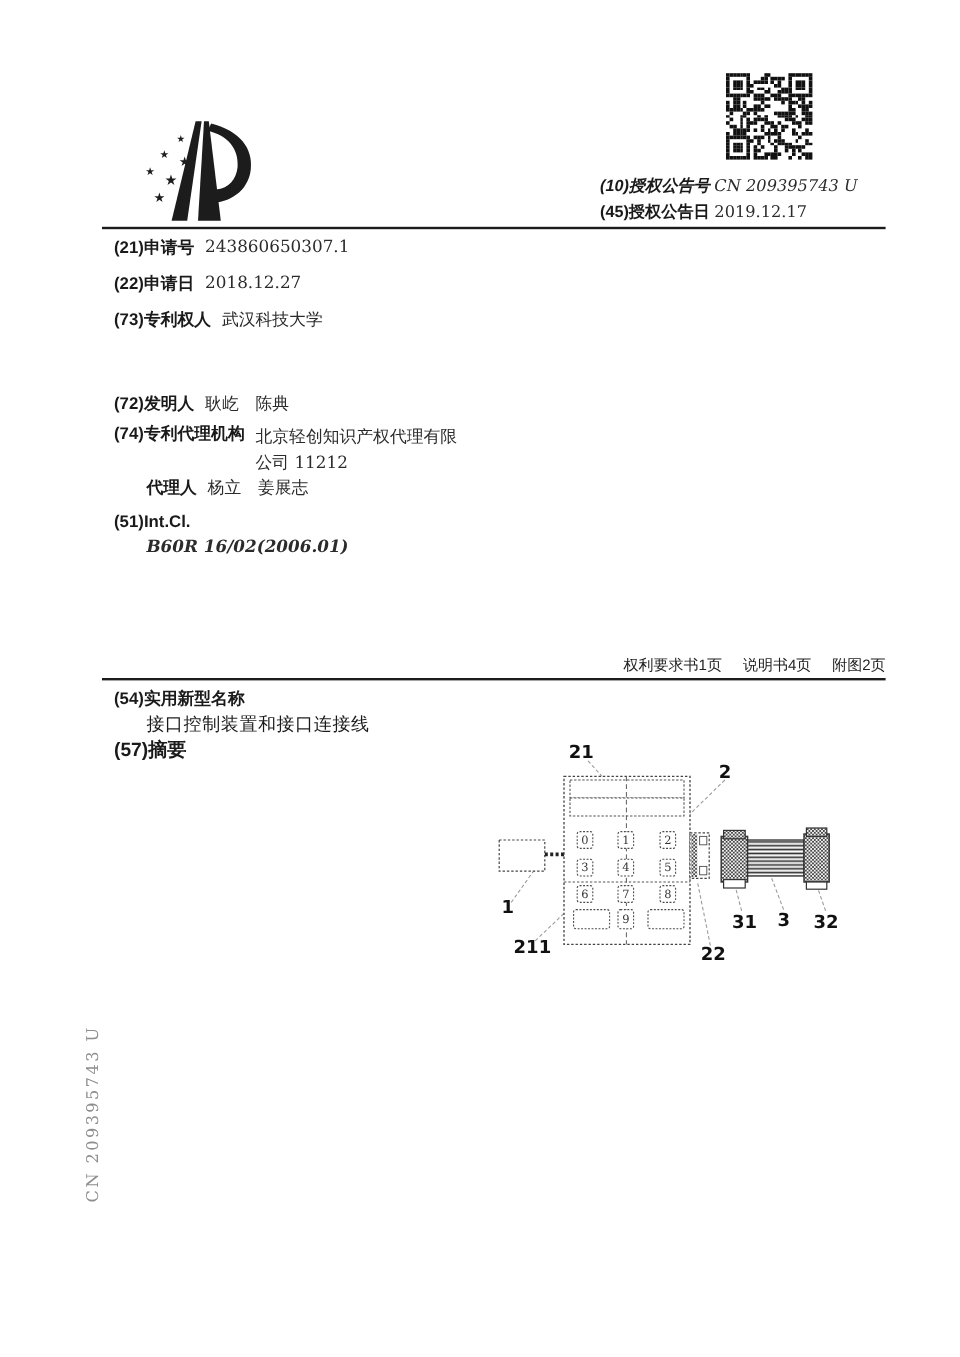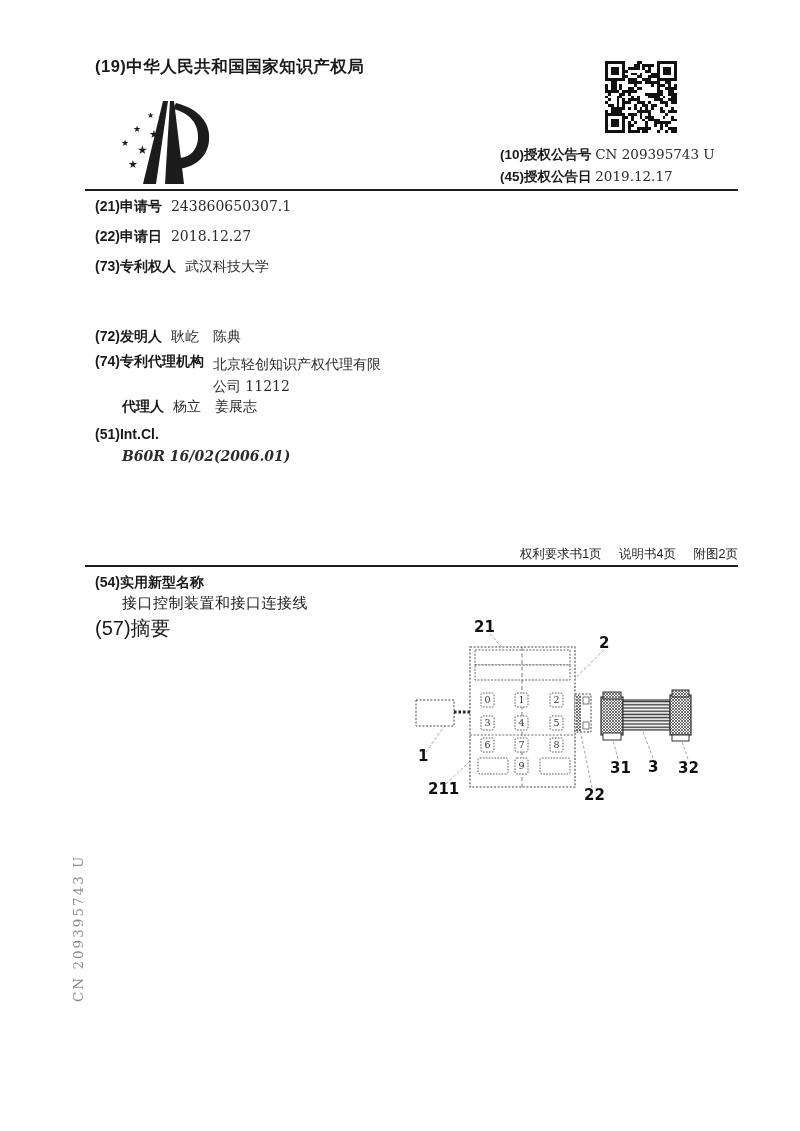--- a/index.html
+++ b/index.html
@@ -6,21 +6,21 @@
   .page{position:relative;width:800px;height:1131px;background:#fff;color:#1a1a1a;
         font-family:"Liberation Sans",sans-serif;overflow:hidden;}
 
   
   .office-line{position:absolute;left:95px;top:56px;font-size:16.5px;font-weight:700;letter-spacing:.5px;}
   .logo{position:absolute;left:116px;top:96px;width:116px;height:94px;}
   .doc-type{position:absolute;left:292px;top:106px;font-size:24px;font-weight:700;letter-spacing:2px;}
   .qr{position:absolute;left:605px;top:61px;width:72px;height:72px;}
   .qr i{position:absolute;display:block;background:#111;}
   .pub-line{position:absolute;left:500px;font-size:13.5px;white-space:nowrap;}
-  .pub-no{top:146px;} .pub-date{top:168px;}
+  .pub-no{top:146px;font-style:italic;} .pub-date{top:168px;}
   .lbl{font-weight:700;font-family:"Liberation Sans",sans-serif;}
   .val{font-family:"DejaVu Serif",serif;color:#2b2b2b;}
   .rule{position:absolute;left:85px;width:653px;height:2px;background:#1c1c1c;}
   .rule-top{top:189px;} .rule-mid{top:565px;}
 
   
   .entry{position:absolute;font-size:14px;display:flex;gap:9px;align-items:flex-start;white-space:nowrap;}
   .entry .wrapval{white-space:normal;line-height:21px;}
   .e21{left:95px;top:198px;} .e22{left:95px;top:228px;} .e73{left:95px;top:258px;}
   .eaddr{left:122px;top:280px;} .eaddr .wrapval{width:214px;}
@@ -29,38 +29,37 @@
   .eagent{left:122px;top:398px;}
   .e51{left:95px;top:426px;}
   .eintcl{left:122px;top:448px;font-size:14px;}
   .eintcl .val{font-style:italic;font-weight:600;}
 
   
   .pages-info{position:absolute;left:420px;top:546px;width:318px;text-align:right;font-size:12.5px;color:#222;}
   .pages-info span{margin-left:14px;}
   .s54{position:absolute;left:95px;top:574px;font-size:14px;font-weight:700;}
   .invention-title{position:absolute;left:122px;top:594px;font-size:15px;letter-spacing:.5px;}
-  .s57{position:absolute;left:95px;top:615px;font-size:20px;font-weight:400;}
+  .s57{position:absolute;left:95px;top:615px;font-size:16px;font-weight:700;}
   .abstract{position:absolute;left:95px;top:633px;width:327px;font-size:15px;line-height:20.5px;
             text-align:justify;text-indent:2em;color:#222;}
 
   
   .figure{position:absolute;left:406px;top:598px;width:340px;height:218px;}
   .figure svg{display:block;}
 
   
   .side-code{position:absolute;left:70px;top:1002px;transform:rotate(-90deg);transform-origin:0 0;
              font-family:"DejaVu Serif",serif;font-size:13.5px;letter-spacing:2px;color:#8d8d8d;white-space:nowrap;}
 </style>
 </head>
 <body>
 
 <div class="page">
 
-  <div class="office-line">(19)中华人民共和国国家知识产权局</div>
 
   <svg class="logo" viewBox="0 0 116 94" xmlns="http://www.w3.org/2000/svg">
     <polygon points="47,5 52,5 40,88 27,88" fill="#1c1c1c"></polygon>
     <polygon points="54,5 58,5 68,88 49,88" fill="#1c1c1c"></polygon>
     <path d="M60,7 C84,13 95,28 93,45 C91,64 74,73 60,73 L64,62 C75,61 81,53 82,43 C83,28 74,17 57,13 Z" fill="#1c1c1c"></path>
     <text x="31" y="22" font-size="8" fill="#1c1c1c" font-family="DejaVu Sans, sans-serif">★</text>
     <text x="17" y="36" font-size="9" fill="#1c1c1c" font-family="DejaVu Sans, sans-serif">★</text>
     <text x="33" y="42" font-size="11" fill="#1c1c1c" font-family="DejaVu Sans, sans-serif">★</text>
     <text x="5" y="50" font-size="9" fill="#1c1c1c" font-family="DejaVu Sans, sans-serif">★</text>
     <text x="21" y="58" font-size="12" fill="#1c1c1c" font-family="DejaVu Sans, sans-serif">★</text>

